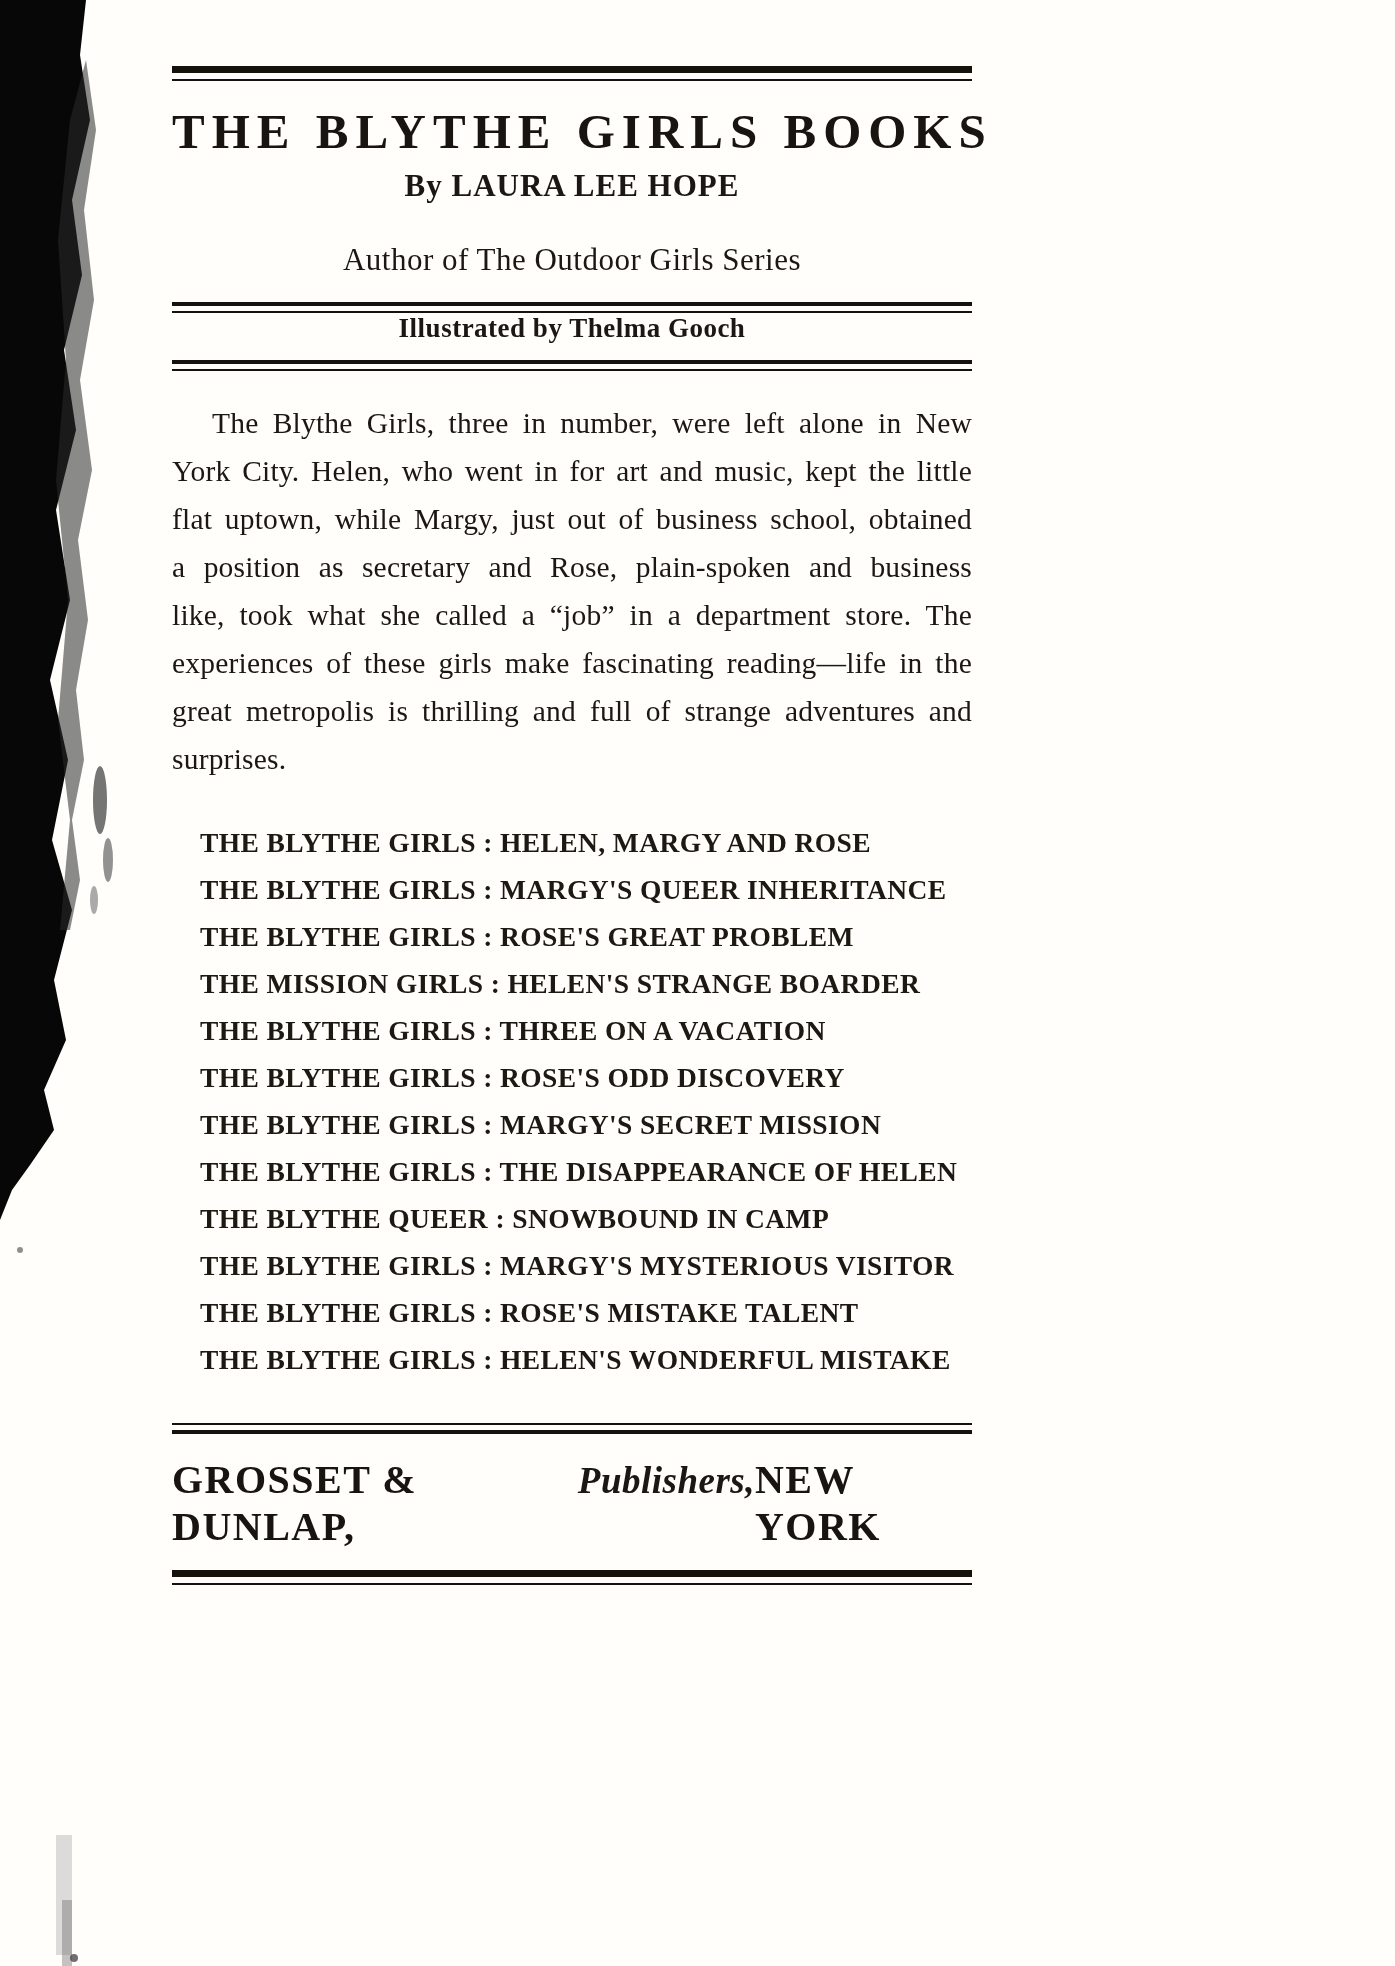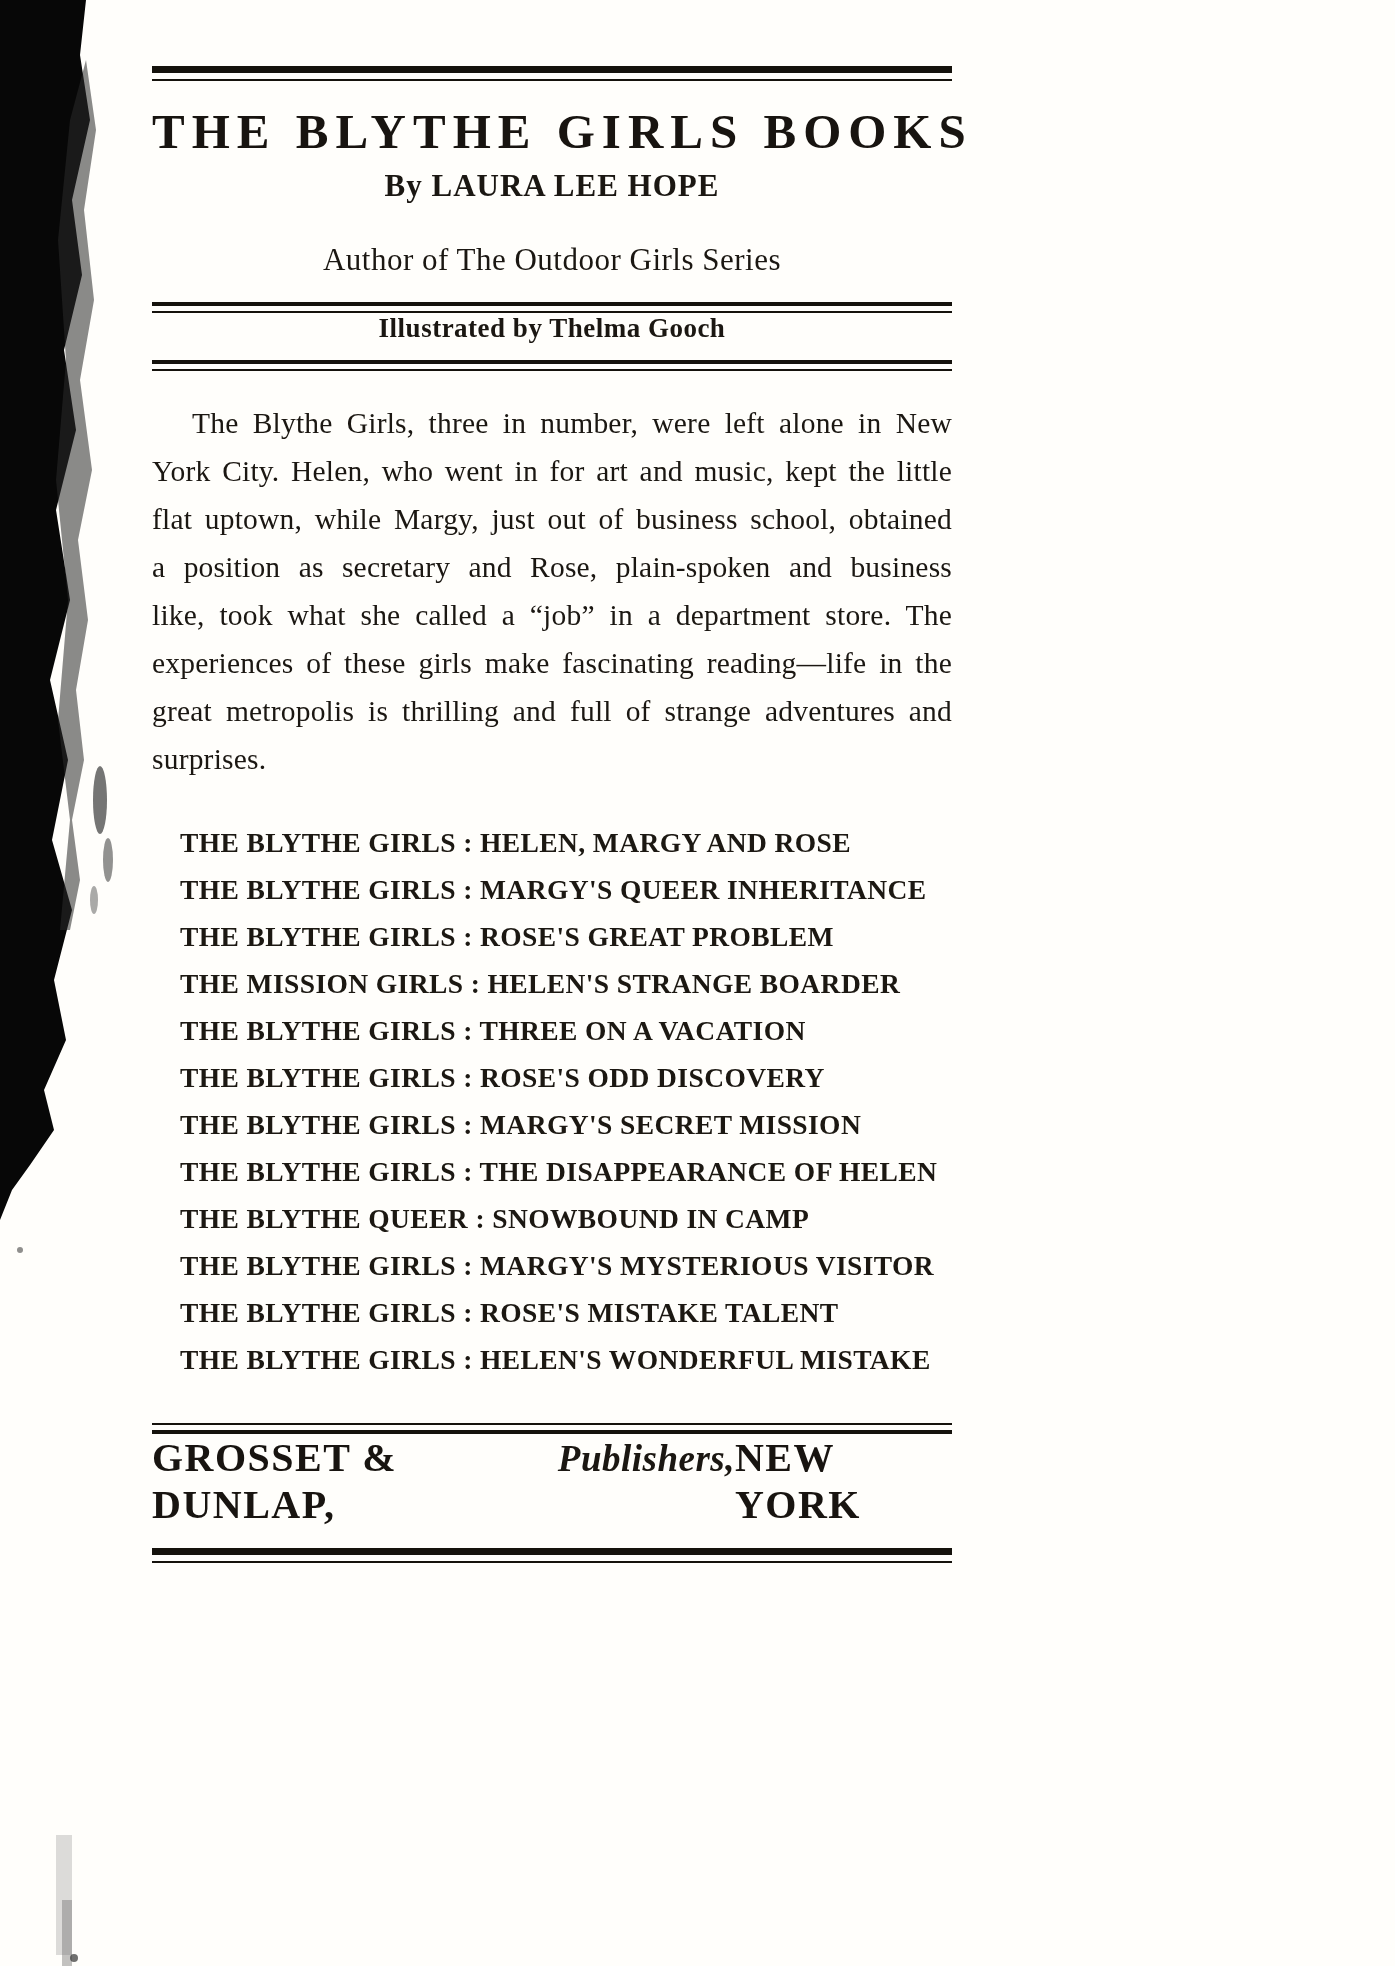--- a/index.html
+++ b/index.html
@@ -25,21 +25,21 @@
     position: absolute;
     left: 0;
     top: 0;
     width: 130px;
     height: 1966px;
     pointer-events: none;
   }
 
   .content {
     position: absolute;
-    left: 152px;
+    left: 172px;
     top: 66px;
     width: 800px;
   }
 
   .rule { background: #15120c; width: 100%; }
   .rule.thick { height: 7px; }
   .rule.med   { height: 4px; }
   .rule.thin  { height: 2px; }
   .rule-gap-sm { height: 6px; }
   .rule-gap-xs { height: 5px; }
@@ -101,20 +101,21 @@
     letter-spacing: 0.4px;
     font-weight: 700;
     white-space: nowrap;
     color: #1c1812;
   }
 
   .publisher-line {
     display: flex;
     align-items: baseline;
     justify-content: flex-end;
+    margin-top: 22px;
     margin-bottom: 20px;
   }
 
   .publisher-name, .publisher-city {
     font-size: 40px;
     font-weight: 600;
     letter-spacing: 1.5px;
     color: #181410;
   }
 

